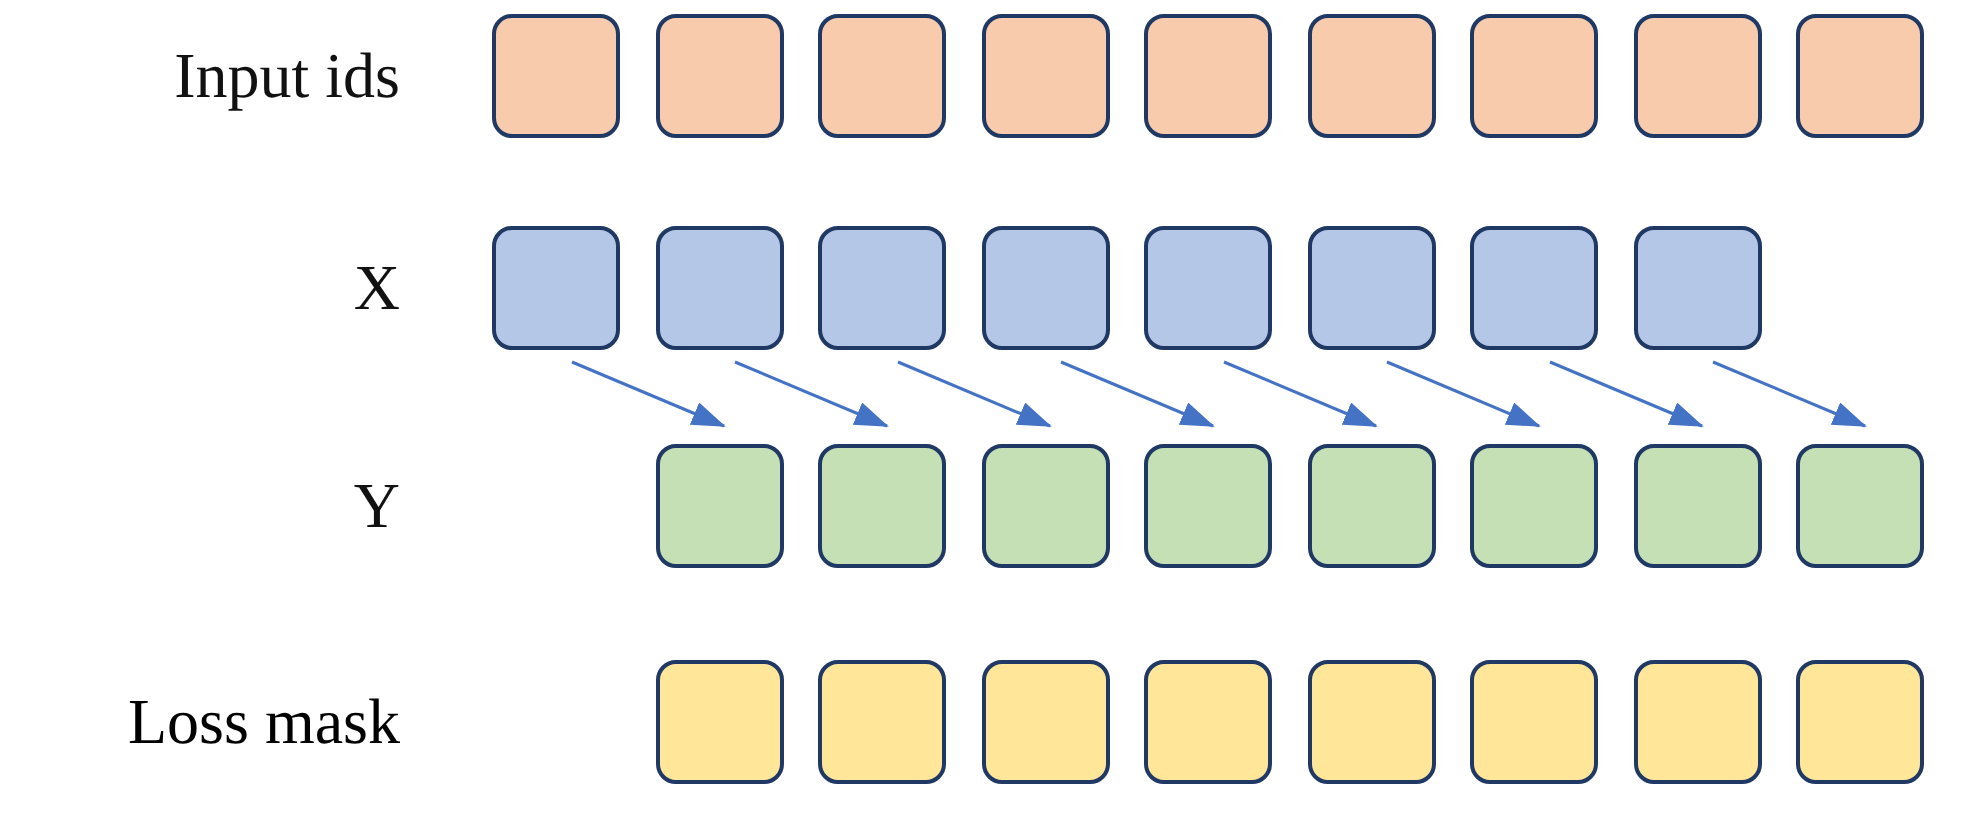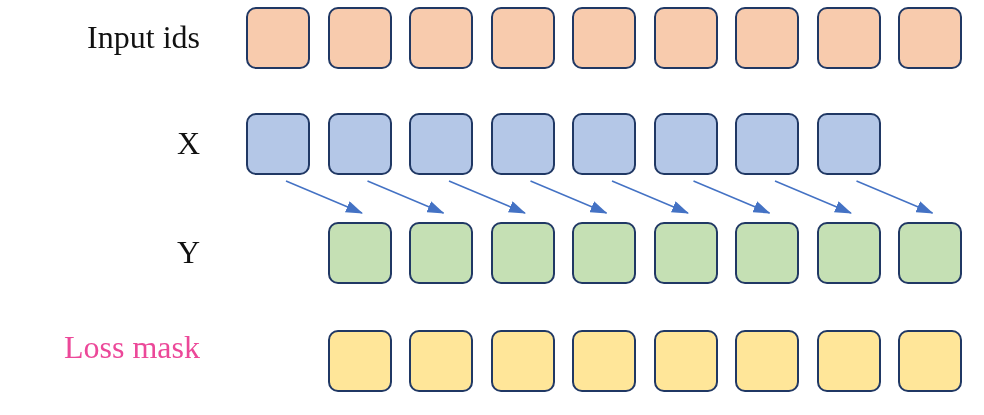--- a/index.html
+++ b/index.html
@@ -60,21 +60,21 @@
     <div class="token-box" style="left: 816.5px; top: 113px; background: rgb(180, 199, 231); border-color: rgb(32, 56, 100);"></div>
     <div class="row-label" style="top: 253px; color: rgb(17, 17, 17);">Y</div>
     <div class="token-box" style="left: 327.5px; top: 222px; background: rgb(197, 224, 180); border-color: rgb(32, 56, 100);"></div>
     <div class="token-box" style="left: 409px; top: 222px; background: rgb(197, 224, 180); border-color: rgb(32, 56, 100);"></div>
     <div class="token-box" style="left: 490.5px; top: 222px; background: rgb(197, 224, 180); border-color: rgb(32, 56, 100);"></div>
     <div class="token-box" style="left: 572px; top: 222px; background: rgb(197, 224, 180); border-color: rgb(32, 56, 100);"></div>
     <div class="token-box" style="left: 653.5px; top: 222px; background: rgb(197, 224, 180); border-color: rgb(32, 56, 100);"></div>
     <div class="token-box" style="left: 735px; top: 222px; background: rgb(197, 224, 180); border-color: rgb(32, 56, 100);"></div>
     <div class="token-box" style="left: 816.5px; top: 222px; background: rgb(197, 224, 180); border-color: rgb(32, 56, 100);"></div>
     <div class="token-box" style="left: 898px; top: 222px; background: rgb(197, 224, 180); border-color: rgb(32, 56, 100);"></div>
-    <div class="row-label" style="top: 348px; color: #ec4899;">Loss mask</div>
+    <div class="row-label" style="top: 361px; color: #000000;">Loss mask</div>
     <div class="token-box" style="left: 327.5px; top: 330px; background: rgb(255, 230, 153); border-color: rgb(32, 56, 100);"></div>
     <div class="token-box" style="left: 409px; top: 330px; background: rgb(255, 230, 153); border-color: rgb(32, 56, 100);"></div>
     <div class="token-box" style="left: 490.5px; top: 330px; background: rgb(255, 230, 153); border-color: rgb(32, 56, 100);"></div>
     <div class="token-box" style="left: 572px; top: 330px; background: rgb(255, 230, 153); border-color: rgb(32, 56, 100);"></div>
     <div class="token-box" style="left: 653.5px; top: 330px; background: rgb(255, 230, 153); border-color: rgb(32, 56, 100);"></div>
     <div class="token-box" style="left: 735px; top: 330px; background: rgb(255, 230, 153); border-color: rgb(32, 56, 100);"></div>
     <div class="token-box" style="left: 816.5px; top: 330px; background: rgb(255, 230, 153); border-color: rgb(32, 56, 100);"></div>
     <div class="token-box" style="left: 898px; top: 330px; background: rgb(255, 230, 153); border-color: rgb(32, 56, 100);"></div>
     <svg class="arrows-svg" viewBox="0 0 984 415">
       <defs>

